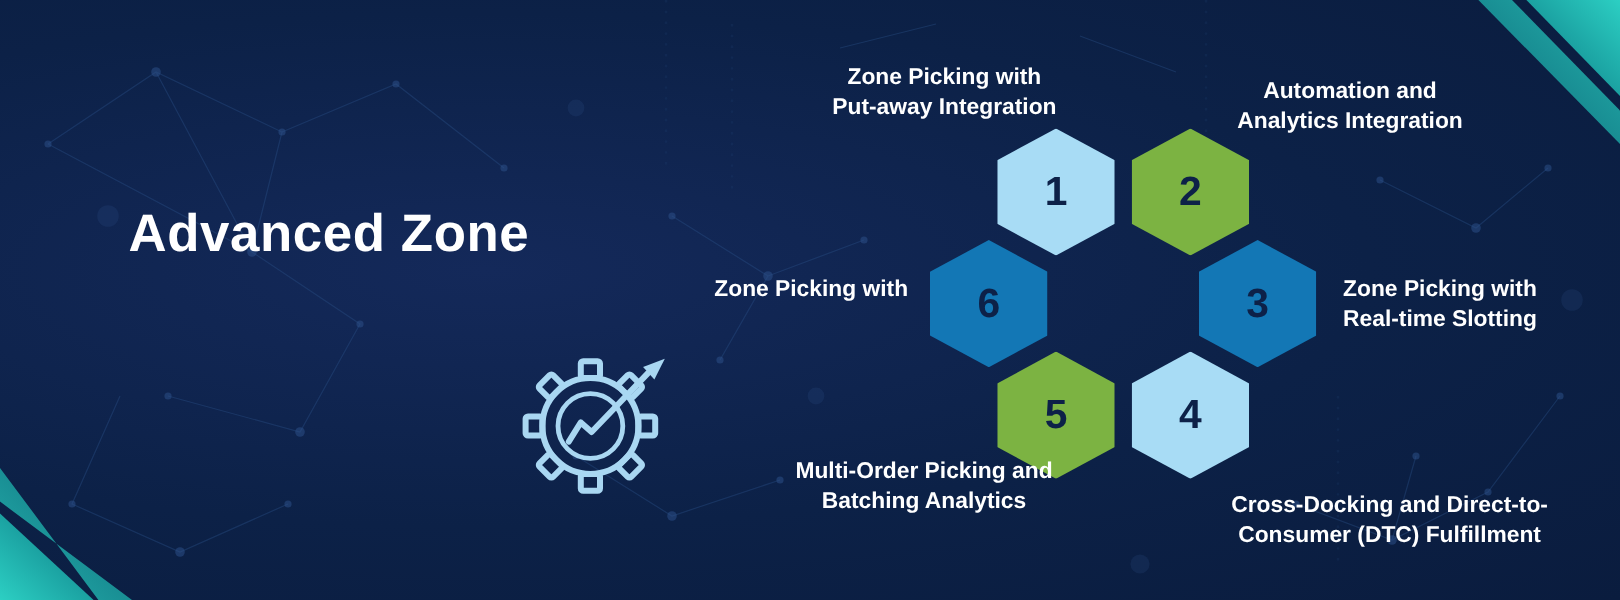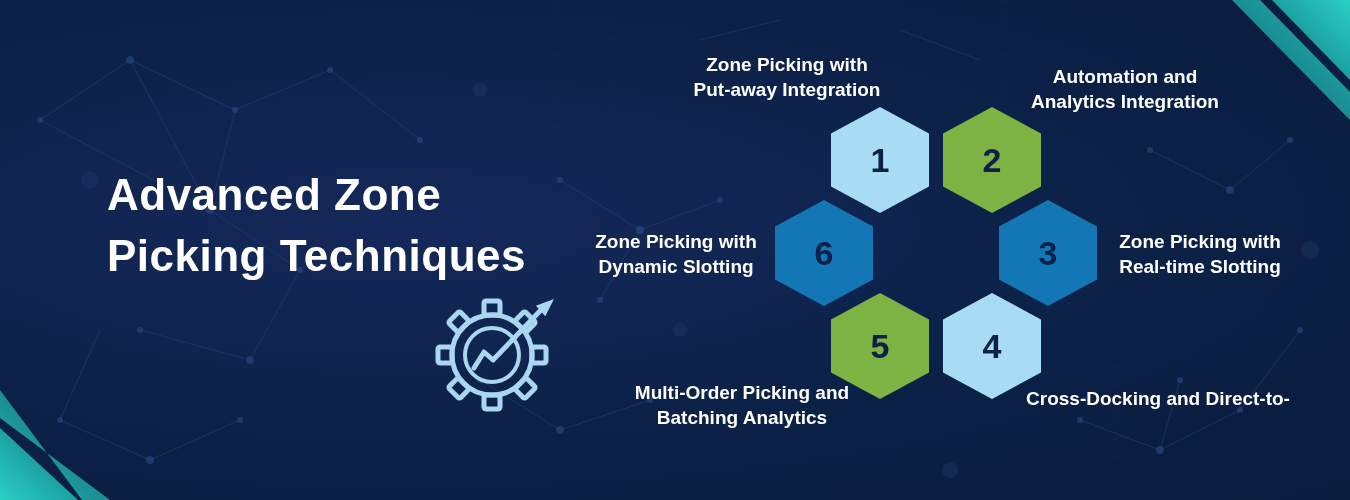--- a/index.html
+++ b/index.html
@@ -110,21 +110,20 @@
       <polygon points="1232,0 1260,0 1350,92 1350,120" fill="url(#gradTR)" opacity="0.85"></polygon>
     </g>
     <g>
       <polygon points="0,428 78,500 0,500" fill="url(#gradBL)"></polygon>
       <polygon points="0,390 0,418 110,500 82,500" fill="url(#gradBL)" opacity="0.85"></polygon>
     </g>
   </svg>
 
   <h1 class="title">
     <span class="t-line">Advanced Zone</span>
-    <span class="t-line">Picking Techniques</span>
   </h1>
 
   <svg class="gear-icon" viewBox="0 0 150 135">
     <g stroke="#a9d7f2" fill="none" stroke-width="5" stroke-linecap="round" stroke-linejoin="round">
       <g>
         <rect x="54" y="21" width="16" height="14" rx="2" transform="rotate(0 62 75)"></rect>
         <rect x="54" y="21" width="16" height="14" rx="2" transform="rotate(45 62 75)"></rect>
         <rect x="54" y="21" width="16" height="14" rx="2" transform="rotate(90 62 75)"></rect>
         <rect x="54" y="21" width="16" height="14" rx="2" transform="rotate(135 62 75)"></rect>
         <rect x="54" y="21" width="16" height="14" rx="2" transform="rotate(180 62 75)"></rect>
@@ -163,25 +162,25 @@
     <span class="ln">Put-away Integration</span>
   </div>
   <div class="label" style="left:1013px;top:64px;width:224px;">
     <span class="ln">Automation and</span>
     <span class="ln">Analytics Integration</span>
   </div>
   <div class="label" style="left:1105px;top:229px;width:190px;">
     <span class="ln">Zone Picking with</span>
     <span class="ln">Real-time Slotting</span>
   </div>
-  <div class="label" style="left:1018px;top:386px;width:280px;">
+  <div class="label" style="left:1018px;top:409px;width:280px;">
     <span class="ln">Cross-Docking and Direct-to-</span>
+    <span class="ln">Consumer (DTC) Fulfillment</span>
   </div>
-  <div class="label" style="left:628px;top:380px;width:228px;">
+  <div class="label" style="left:656px;top:380px;width:228px;">
     <span class="ln">Multi-Order Picking and</span>
     <span class="ln">Batching Analytics</span>
   </div>
   <div class="label" style="left:590px;top:229px;width:172px;">
     <span class="ln">Zone Picking with</span>
-    <span class="ln">Dynamic Slotting</span>
   </div>
 
 </div>
 
 </body></html>

